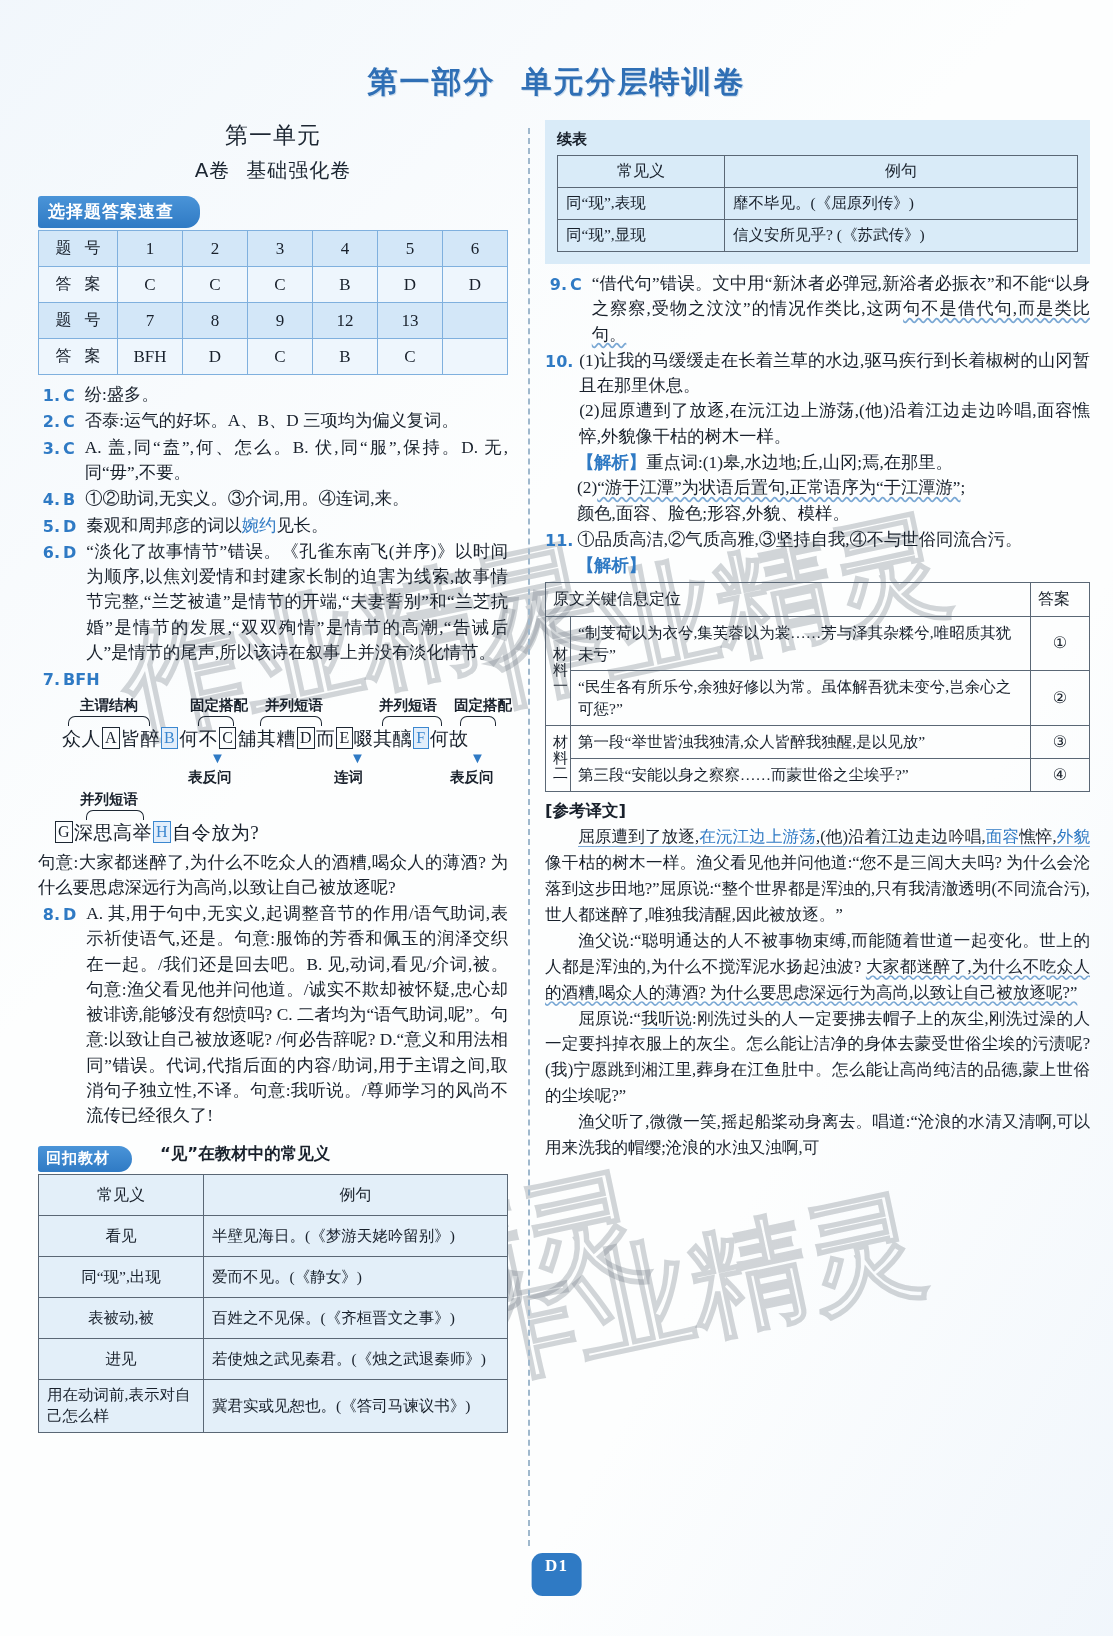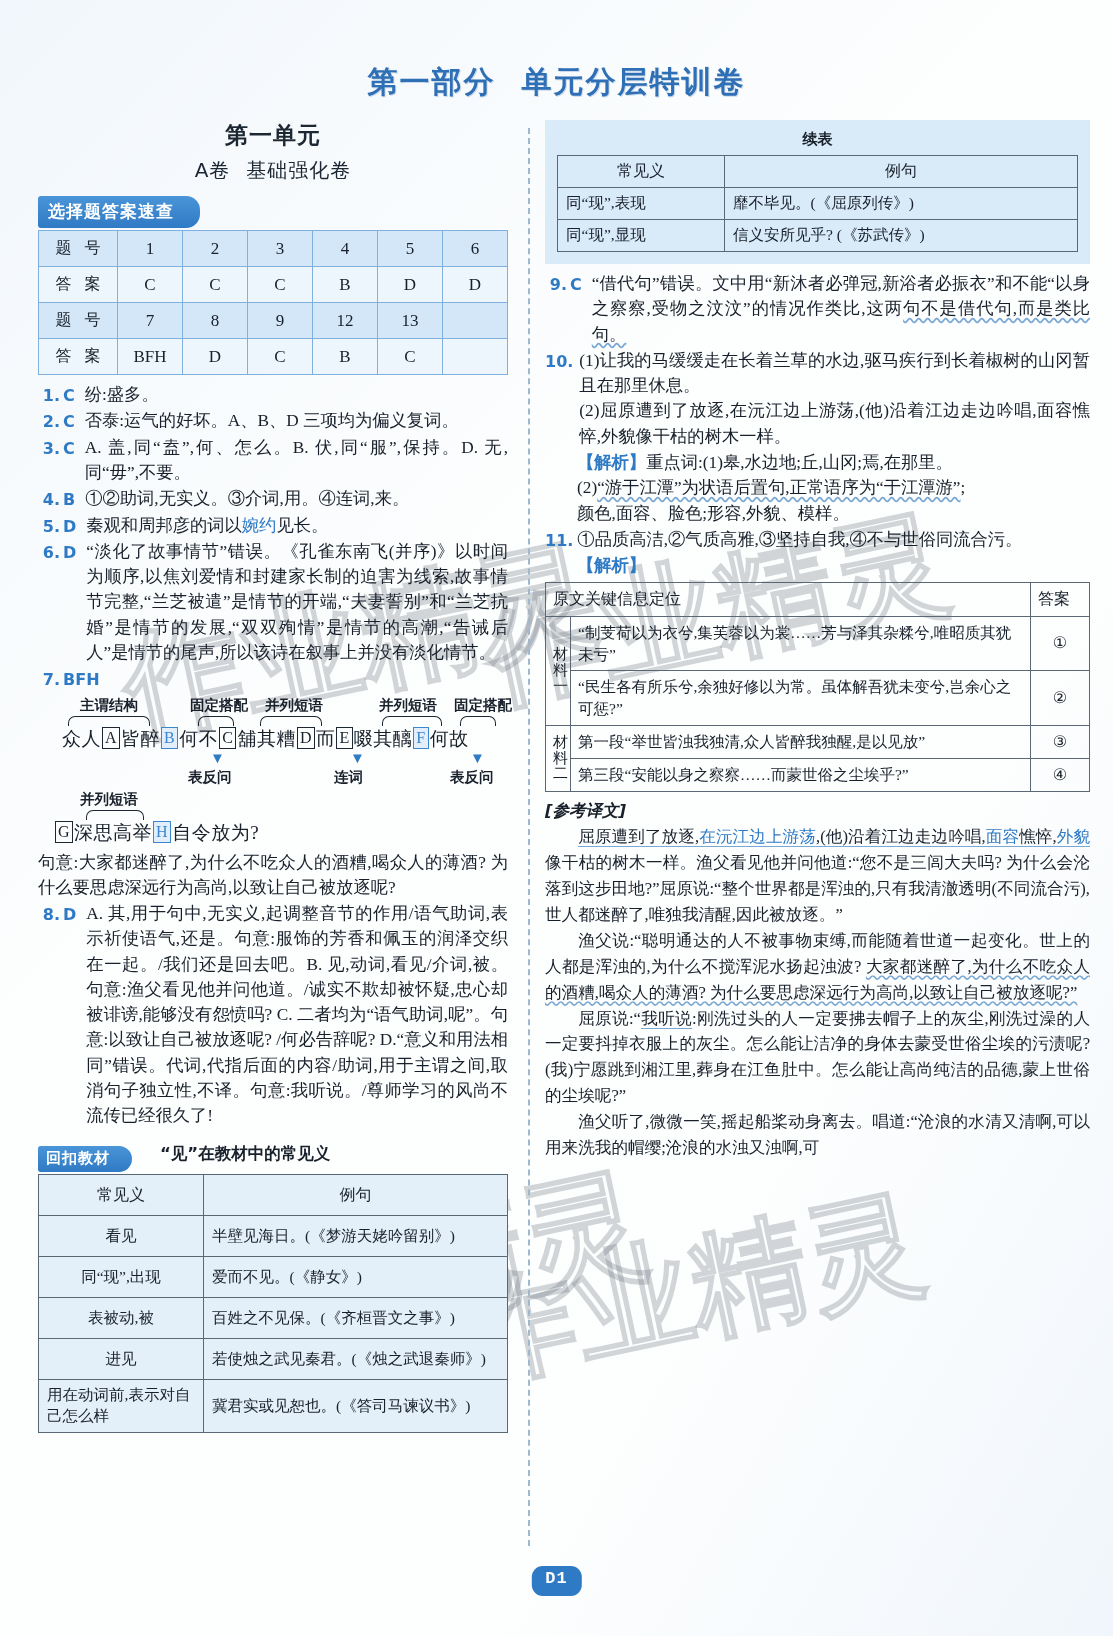--- a/index.html
+++ b/index.html
@@ -38,21 +38,21 @@
   .col-right { position: absolute; left: 545px; top: 120px; width: 545px; }
   .divider {
     position: absolute; left: 528px; top: 128px; bottom: 90px;
     border-left: 2px dashed #9fb8cd;
   }
 
   
   .unit-name {
     text-align: center;
     font-family: "DejaVu Sans", sans-serif;
-    font-weight: bold;
+    font-weight: normal;
     font-size: 23px;
     color: #1d2733;
     letter-spacing: 1px;
   }
   .paper-name {
     text-align: center;
     font-family: "DejaVu Sans", sans-serif;
     font-size: 20px;
     color: #1d2733;
     margin-top: 6px;
@@ -181,21 +181,21 @@
   }
   table.tbl th { text-align: center; font-family: "DejaVu Sans", sans-serif; font-size: 16px; }
   table.tbl td.ctr { text-align: center; }
 
   .tbl-wrap-blue {
     background: #d9ebf8;
     padding: 10px 12px 12px 12px;
     position: relative;
   }
   .xuhead {
-    text-align: center;
+    text-align: left;
     font-family: Liberation Serif, serif;
     font-weight: bold;
     font-size: 15px;
     margin-bottom: 6px;
   }
   .tbl-wrap-blue table.tbl th,
   .tbl-wrap-blue table.tbl td { background: #d9ebf8; }
 
   .jiao-table-wrap { margin-top: 2px; background: #e3eff9; }
   .jiao-table-wrap table.tbl th,
@@ -211,21 +211,20 @@
   }
 
   
   .rtxt { font-size: 17.3px; line-height: 1.48; text-align: justify; }
   .para-indent { text-indent: 2em; }
   .sec-label {
     font-family: "DejaVu Sans", sans-serif;
     font-weight: bold;
     font-size: 16.5px;
     margin: 8px 0 2px;
-    font-style: italic;
   }
   .jiexi { color: #2f7ac4; font-family: "DejaVu Sans", sans-serif; font-weight: bold; }
   .handnote {
     color: #2f7ac4;
     font-size: 13.5px;
     font-family: "Liberation Serif", serif;
     font-style: italic;
     margin-left: 26px;
   }
   .trans { font-family: "Liberation Serif", serif; font-size: 16.6px; line-height: 1.56; text-align: justify; }
@@ -246,23 +245,23 @@
     font-family: "DejaVu Sans", sans-serif; font-size: 15px;
     line-height: 1.05; padding: 2px;
   }
   table.ev td.num { width: 44px; text-align: center; font-size: 16px; }
 
   
   .pagenum {
     position: absolute; left: 50%; transform: translateX(-50%);
     bottom: 40px;
     background: #2f7ac4; color: #fff;
-    font-family: Liberation Mono, monospace; font-weight: bold;
+    font-family: Liberation Serif, serif; font-weight: bold;
     font-size: 17px;
-    padding: 3px 14px 8px;
+    padding: 3px 14px 20px;
     border-radius: 11px;
     letter-spacing: 1px;
   }
 
   
   .wm {
     position: absolute;
     font-family: "DejaVu Sans", sans-serif;
     font-weight: bold;
     color: rgba(110,120,130,0.26);

